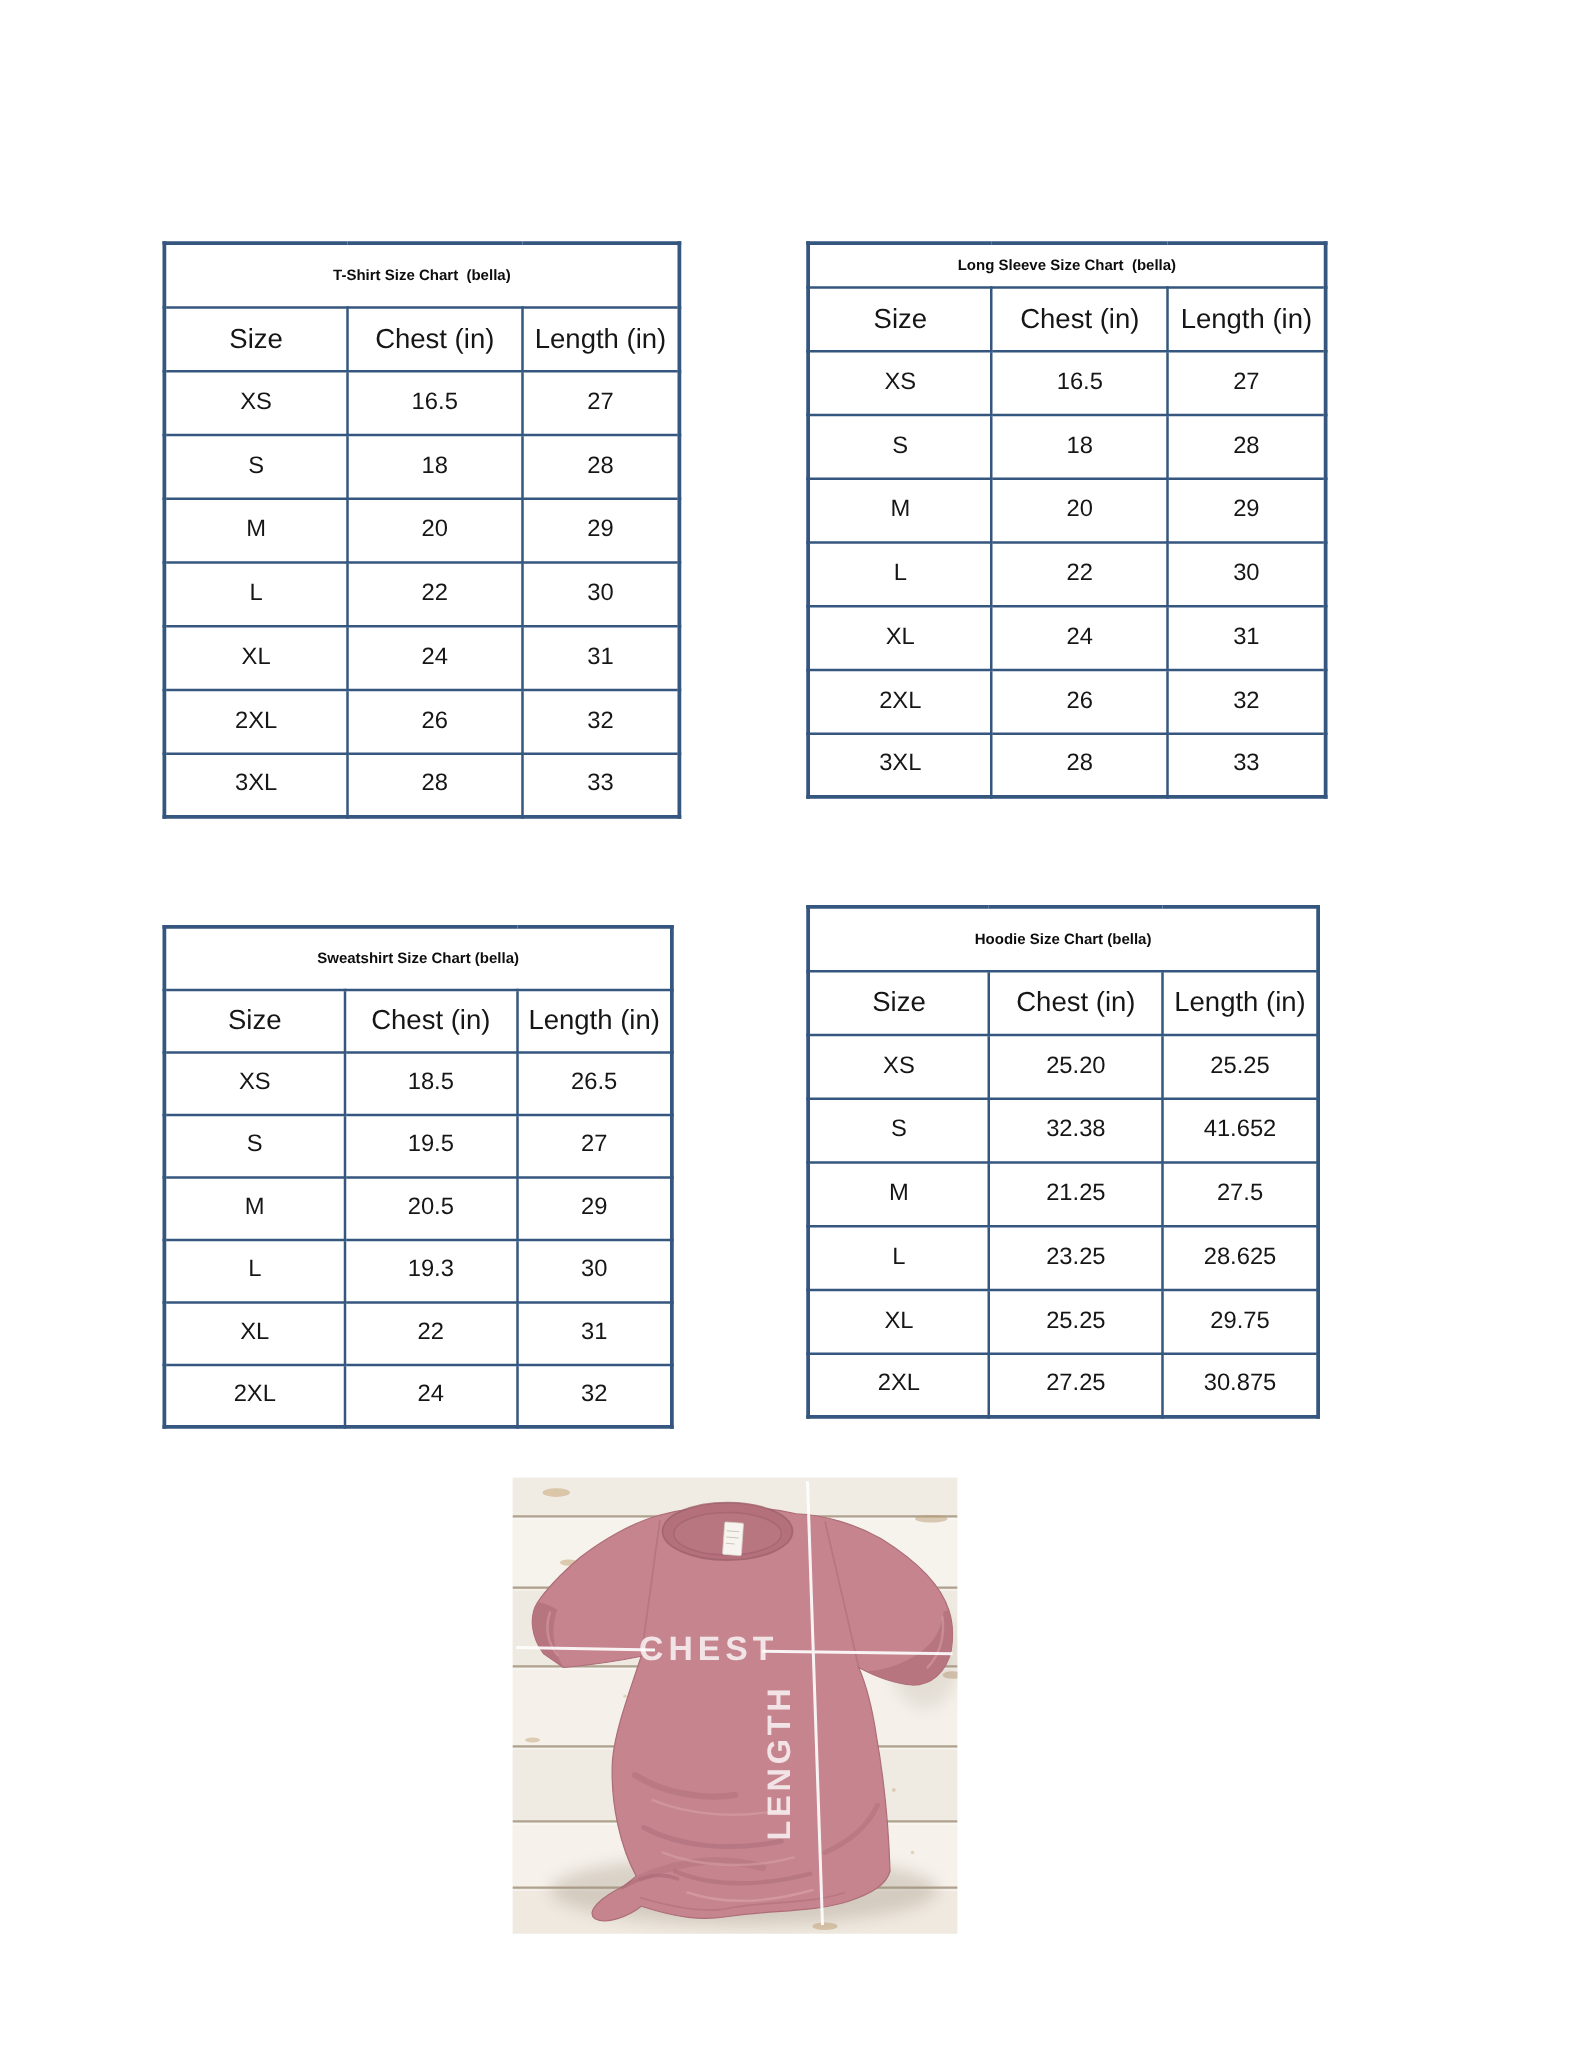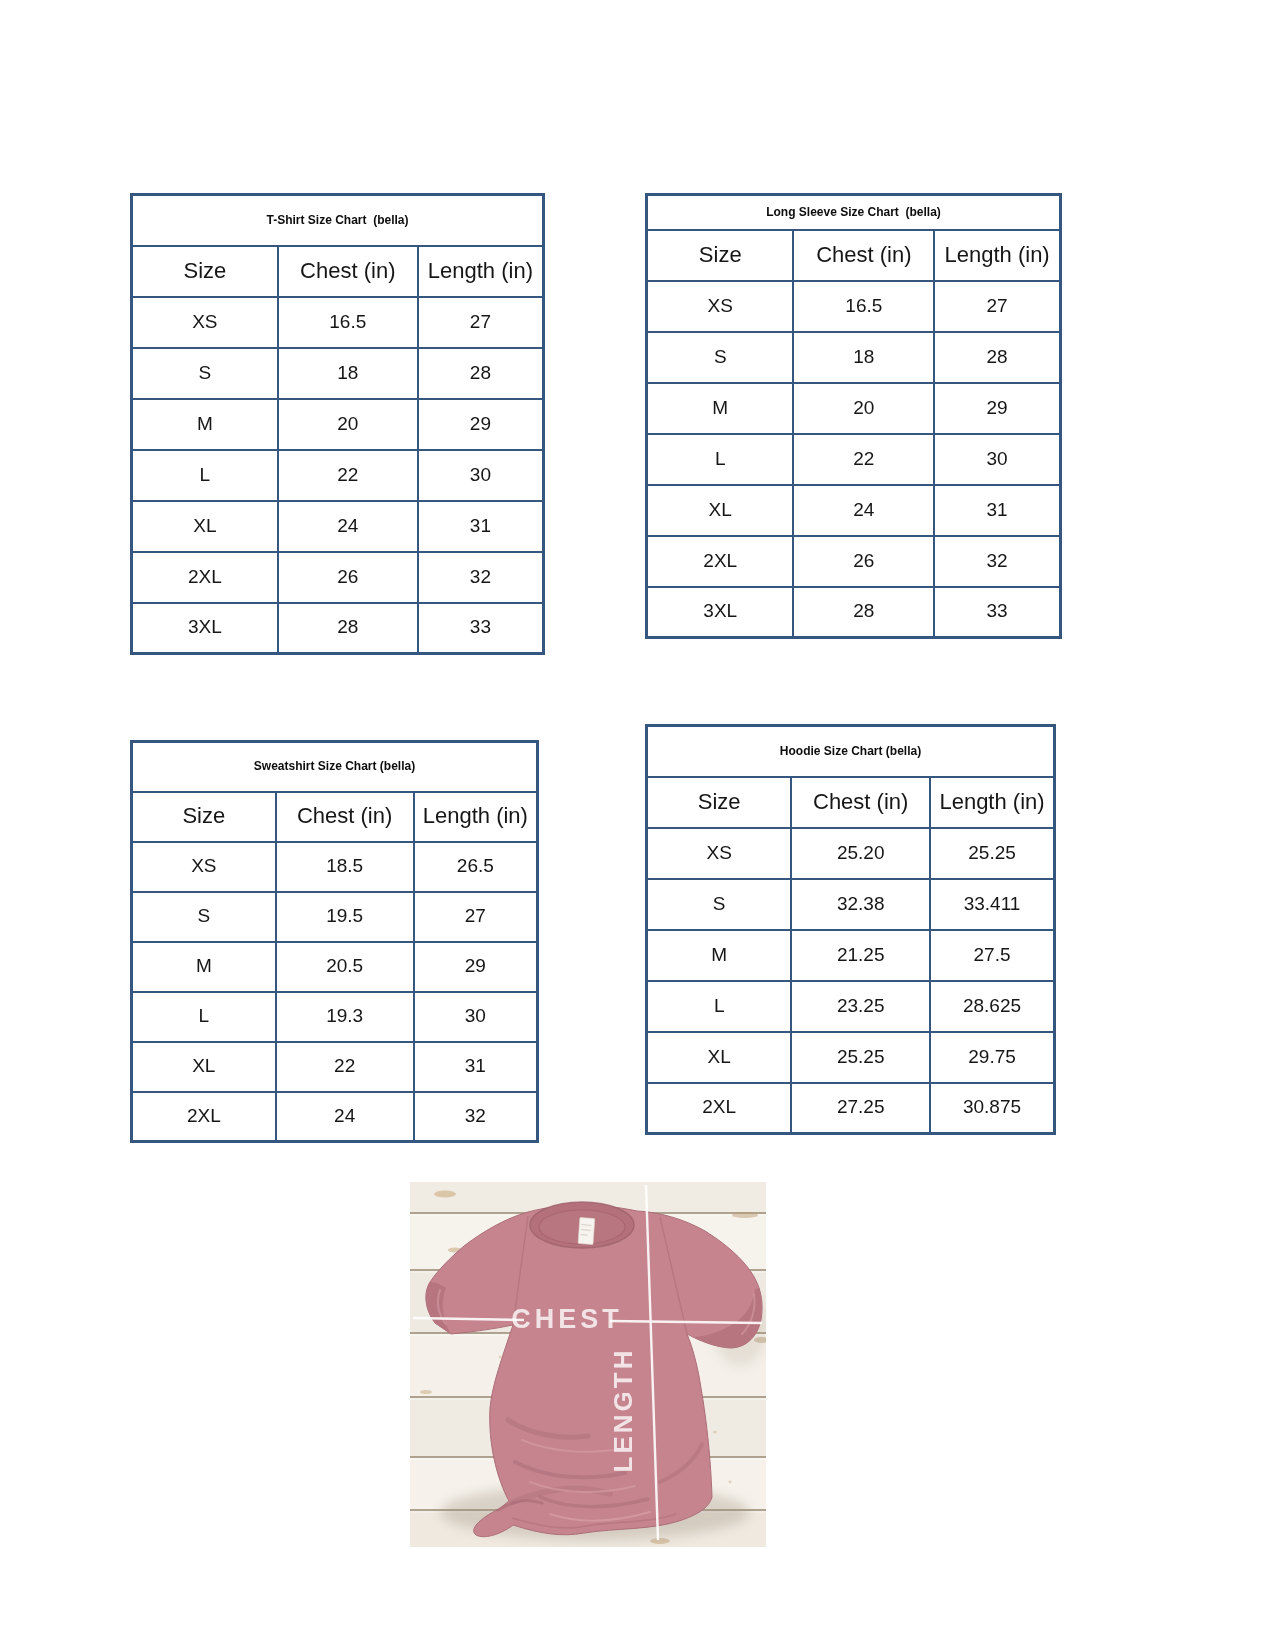--- a/index.html
+++ b/index.html
@@ -204,21 +204,21 @@
             <td class="header-cell">Length (in)</td>
           </tr>
           <tr style="height: 51px;">
             <td>XS</td>
             <td>25.20</td>
             <td>25.25</td>
           </tr>
           <tr style="height: 51px;">
             <td>S</td>
             <td>32.38</td>
-            <td>33.411</td>
+            <td>41.652</td>
           </tr>
           <tr style="height: 51px;">
             <td>M</td>
             <td>21.25</td>
             <td>27.5</td>
           </tr>
           <tr style="height: 51px;">
             <td>L</td>
             <td>23.25</td>
             <td>28.625</td>

